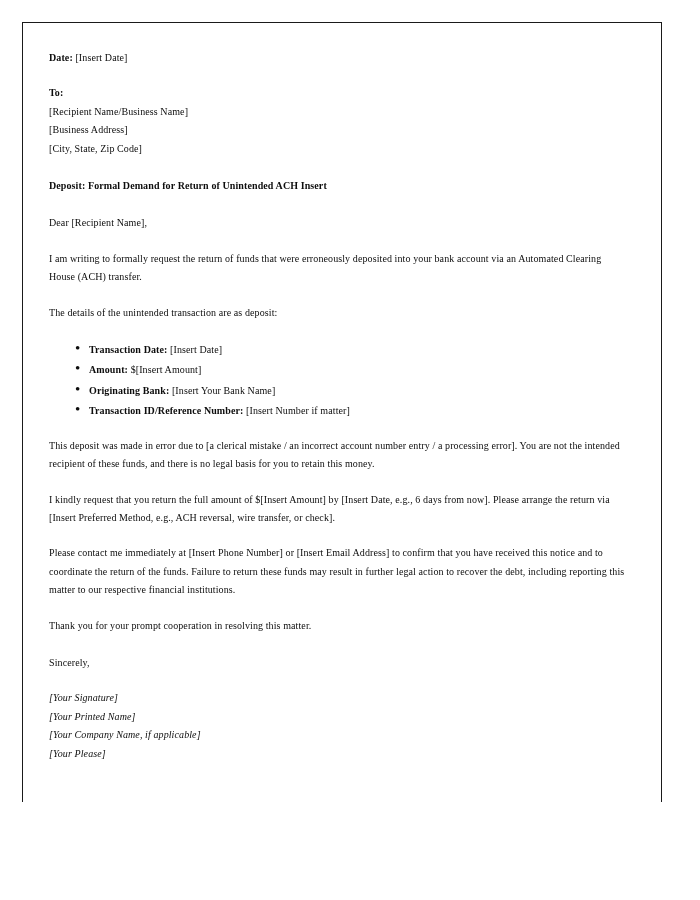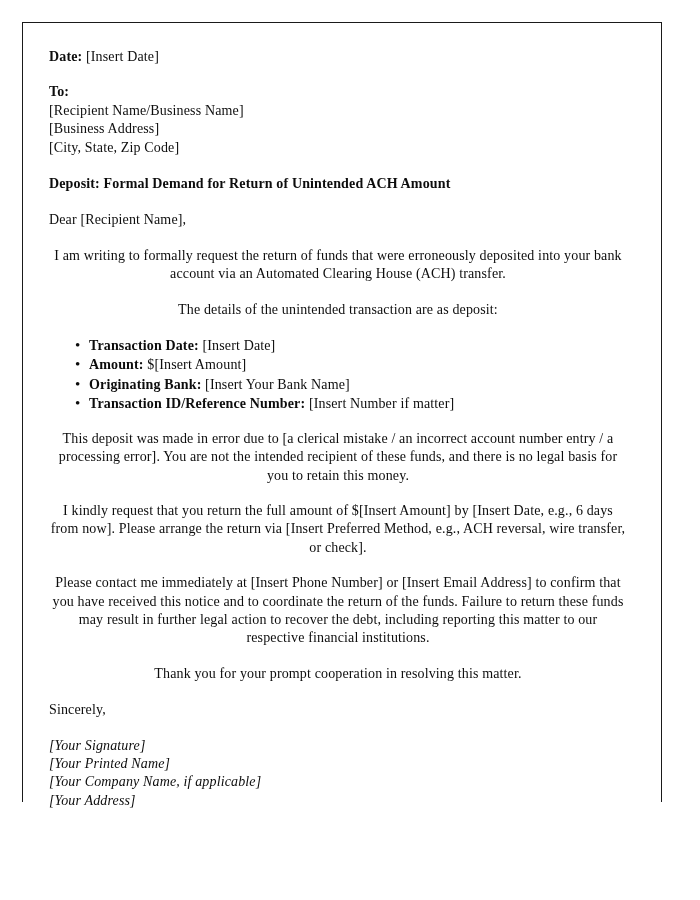--- a/index.html
+++ b/index.html
@@ -32,33 +32,33 @@
   #doc {
     position: absolute;
     left: 26px;
     top: 24px;
     width: 578px;
   }
 
   .line,
   .para,
   .bullet-text {
-    font-size: 14px;
+    font-size: 10px;
     line-height: 18.4px;
     letter-spacing: 0.01em;
     color: #0d0d0d;
   }
 
   .block {
     margin: 0 0 17px 0;
   }
 
   .para {
     margin: 0 0 17px 0;
-    text-align: center;
+    text-align: left;
   }
 
   b, .b {
     font-weight: bold;
   }
 
   .addr-line {
     display: block;
   }
 
@@ -101,21 +101,21 @@
     </div>
 
     <div class="block">
       <span class="line b addr-line">To:</span>
       <span class="line addr-line">[Recipient Name/Business Name]</span>
       <span class="line addr-line">[Business Address]</span>
       <span class="line addr-line">[City, State, Zip Code]</span>
     </div>
 
     <div class="block">
-      <span class="line b">Deposit:</span><span class="line b">&nbsp;</span><span class="line b">Formal Demand for Return of Unintended ACH Amount</span>
+      <span class="line b">Deposit:</span><span class="line b">&nbsp;</span><span class="line b">Formal Demand for Return of Unintended ACH Insert</span>
     </div>
 
     <div class="block">
       <span class="line">Dear [Recipient Name],</span>
     </div>
 
     <p class="para">I am writing to formally request the return of funds that were erroneously deposited into your bank account via an Automated Clearing House (ACH) transfer.</p>
 
     <p class="para">The details of the unintended transaction are as deposit:</p>
 
@@ -147,17 +147,17 @@
     <p class="para">Thank you for your prompt cooperation in resolving this matter.</p>
 
     <div class="block">
       <span class="line">Sincerely,</span>
     </div>
 
     <div class="sig-block">
       <span class="line">[Your Signature]</span>
       <span class="line">[Your Printed Name]</span>
       <span class="line">[Your Company Name, if applicable]</span>
-      <span class="line">[Your Address]</span>
+      <span class="line">[Your Please]</span>
     </div>
 
   </div>
 </div>
 
 </body></html>

